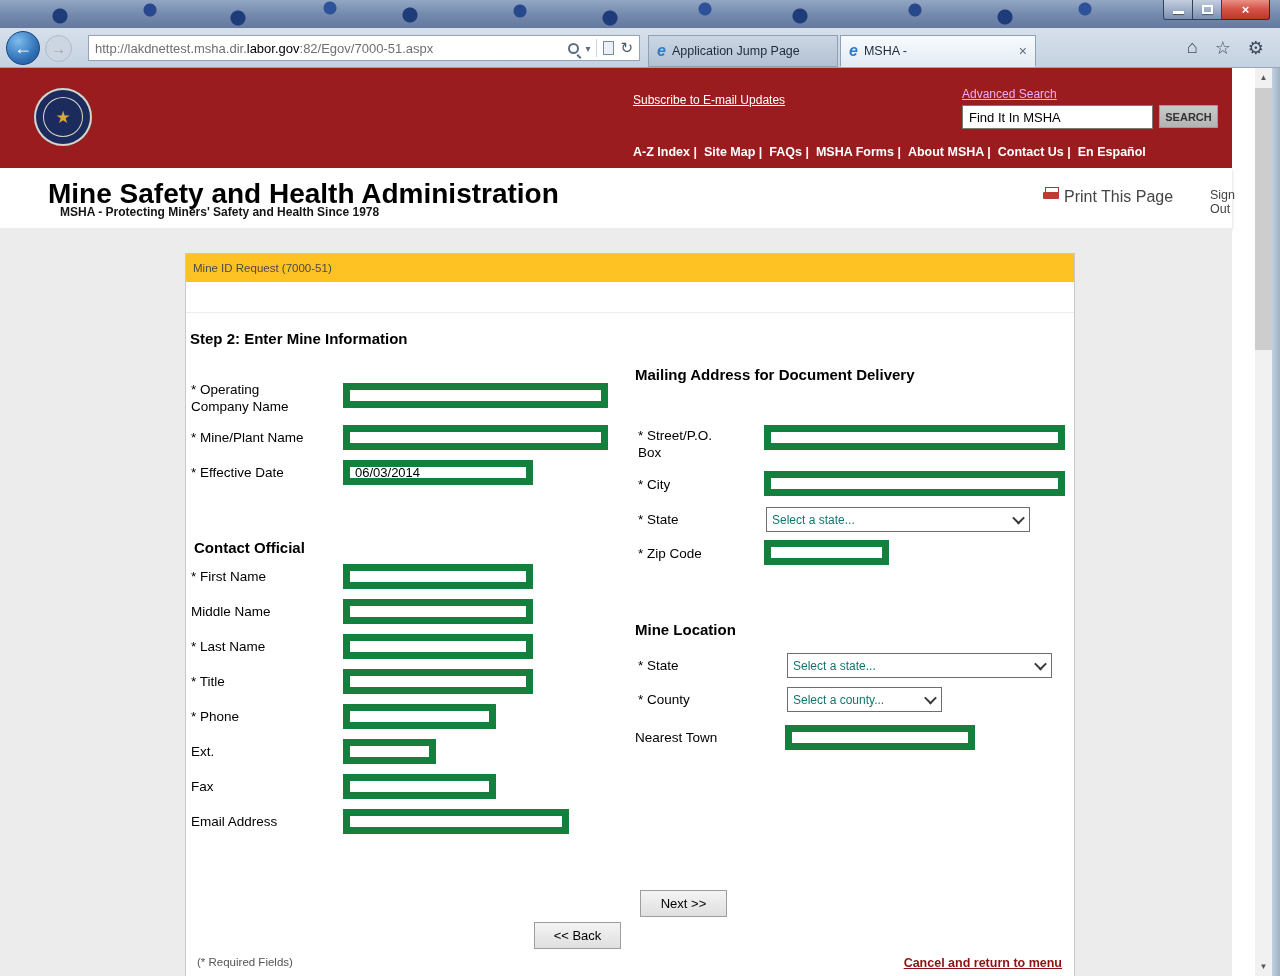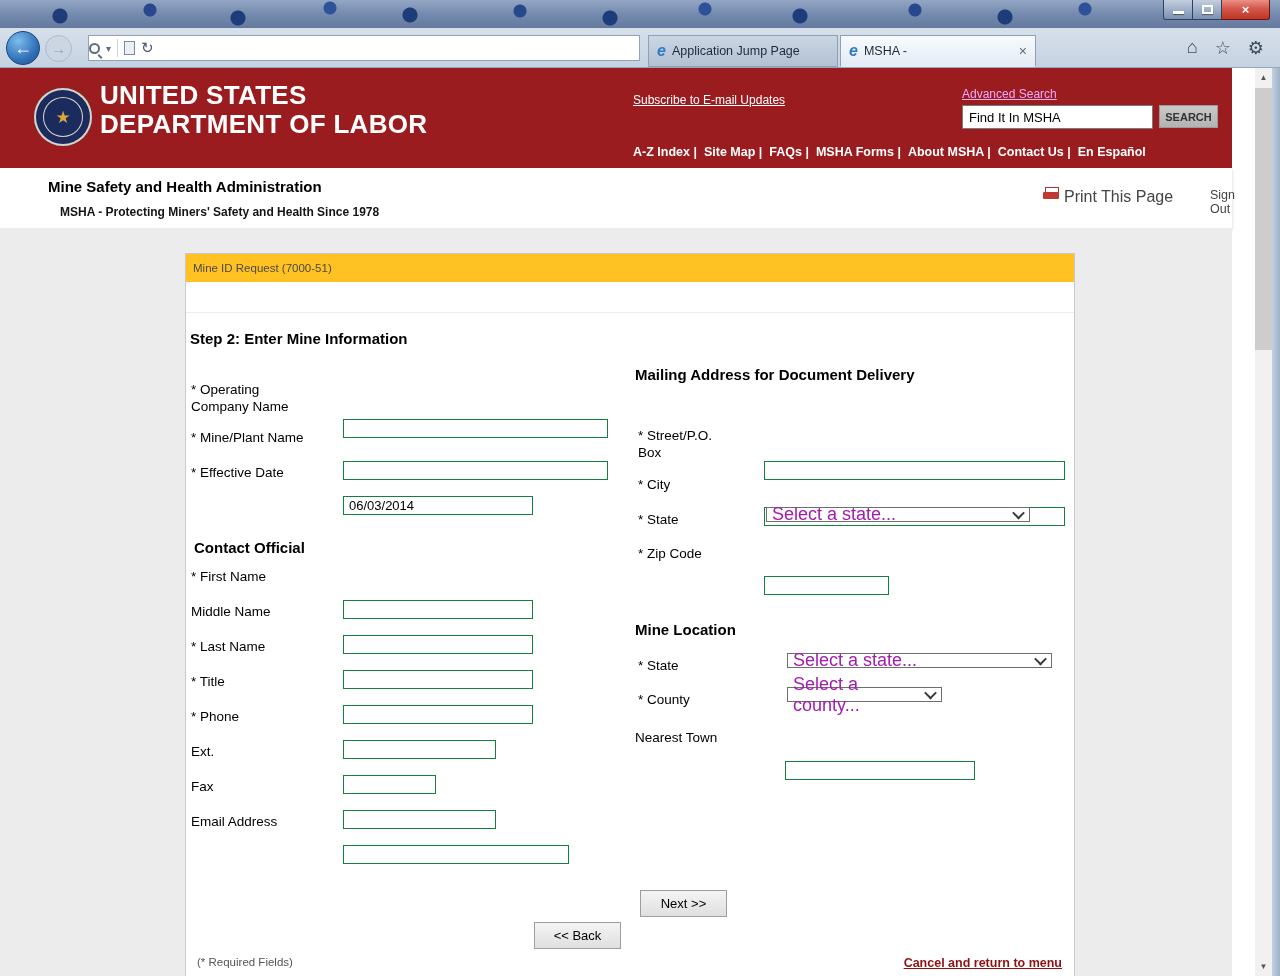--- a/index.html
+++ b/index.html
@@ -100,40 +100,40 @@
   .msha-search { position:absolute; left:962px; top:37px; width:191px; height:24px; border:1px solid #7A7A7A; font-size:13px; padding:2px 6px; font-family:inherit; }
   .searchbtn {
     position:absolute; left:1159px; top:37px; width:59px; height:23px;
     background:linear-gradient(180deg,#C9C9C9,#B3B3B3); border:1px solid #9A9A9A;
     font-size:11px; font-weight:bold; color:#333; font-family:inherit;
   }
   .hnav { position:absolute; left:633px; top:77px; display:flex; gap:7px; font-size:12.5px; font-weight:bold; color:#fff; white-space:nowrap; }
   .hnav span { cursor:pointer; }
   
   .msha-bar { position:relative; width:1232px; height:60px; background:#fff; box-shadow:0 2px 3px rgba(0,0,0,.18); }
-  .msha-title { position:absolute; left:48px; top:10px; font-size:15px; font-weight:bold; color:#000; }
+  .msha-title { position:absolute; left:48px; top:10px; font-size:28px; font-weight:bold; color:#000; }
   .msha-tag { position:absolute; left:60px; top:37px; font-size:12px; font-weight:bold; color:#151515; }
   .print-icon { position:absolute; left:1043px; top:19px; width:16px; height:14px; }
   .print-icon::before { content:""; position:absolute; left:2px; top:0; width:12px; height:5px; background:#fff; border:1px solid #B03030; }
   .print-icon::after { content:""; position:absolute; left:0; top:5px; width:16px; height:7px; background:#C03A34; border-radius:1px; }
   .print-label { position:absolute; left:1064px; top:20px; font-size:16px; color:#444; cursor:pointer; }
   .signout { position:absolute; left:1210px; top:20px; font-size:12.5px; color:#444; cursor:pointer; }
   
   .content { position:relative; width:1232px; height:748px; background:#ECECEC; }
   .panel { position:absolute; left:185px; top:25px; width:890px; height:723px; background:#fff; border:1px solid #C9C9C9; border-bottom:none; }
   .gold { height:28px; background:#FFC222; display:flex; align-items:center; padding-left:7px; font-size:11.5px; color:#4A4A4A; }
   .crumbs { position:absolute; left:4px; top:37px; font-size:11.5px; color:#666; }
   .crumb.active { color:#C40000; font-weight:bold; }
   .csep { margin:0 4px; color:#666; }
   .crumb-line { position:absolute; left:0; top:58px; width:888px; border-top:1px solid #ECECEC; }
   .stephead { position:absolute; left:4px; top:76px; font-size:15px; font-weight:bold; color:#000; }
   .flabel { position:absolute; font-size:13.5px; color:#000; line-height:17px; }
-  .tinput { position:absolute; height:19px; border:1px solid #15803d; font-size:13px; padding:2px 5px; background:#fff; font-family:inherit;margin-top:36px; }
+  .tinput { position:absolute; height:25px; border:7px solid #15803d; font-size:13px; padding:2px 5px; background:#fff; font-family:inherit; }
   .shead { position:absolute; font-size:15px; font-weight:bold; color:#000; }
-  .fsel { position:absolute; height:15px; border:1px solid #6E6E6E; background:#fff; display:flex; align-items:center; font-size:18px; color:#a21caf; padding-left:5px; cursor:default; }
+  .fsel { position:absolute; height:25px; border:1px solid #6E6E6E; background:#fff; display:flex; align-items:center; font-size:12px; color:#0f766e; padding-left:5px; cursor:default; }
   .fsel .chev { margin-left:auto; width:22px; height:100%; display:flex; align-items:center; justify-content:center; }
   .chev::before { content:""; width:7px; height:7px; border-right:2px solid #3A3A3A; border-bottom:2px solid #3A3A3A; transform:rotate(45deg) translate(-1px,-1px); }
   .fbtn { position:absolute; width:87px; height:27px; background:linear-gradient(180deg,#F4F4F4,#DFDFDF); border:1px solid #9E9E9E; font-size:13px; color:#000; font-family:inherit; }
   .req-note { position:absolute; left:11px; top:702px; font-size:11.5px; color:#555; }
   .cancel { position:absolute; right:12px; top:702px; font-size:12.5px; font-weight:bold; color:#8E1212; text-decoration:underline; cursor:pointer; }
   
   .scrollbar { position:absolute; left:1255px; top:68px; width:17px; height:908px; background:#F1F1F1; }
   .sb-btn { position:absolute; left:0; width:17px; height:19px; display:flex; align-items:center; justify-content:center; font-size:8px; color:#555; }
   .sb-up { top:0; } .sb-down { bottom:0; }
   .sb-thumb { position:absolute; left:0; top:20px; width:17px; height:262px; background:#CDCDCD; }
@@ -157,20 +157,21 @@
 </div>
 
 <div class="toolbar">
   <div class="navbtn backb">
     <span>←</span>
   </div>
   <div class="navbtn fwdb">
     <span>→</span>
   </div>
   <div class="addressbar">
+    <span class="url"><span>http://lakdnettest.msha.dir.</span><span class="domain">labor.gov</span><span>:82/Egov/7000-51.aspx</span></span>
     <span class="addr-icons">
       <span class="mag"></span>
       <span class="caret">▾</span>
       <span class="adiv"></span>
       <span class="compat"></span>
       <span class="refreshi">↻</span>
     </span>
   </div>
   <div class="tab inactive">
     <span class="ie">e</span>
@@ -187,24 +188,20 @@
     <span>⚙</span>
   </div>
 </div>
 
 <div class="viewport">
   <div class="page">
 
     <div class="dol-header">
       <div class="seal">
         <span class="seal-star">★</span>
-      </div>
-      <div class="agency">
-        <div>UNITED STATES</div>
-        <div>DEPARTMENT OF LABOR</div>
       </div>
       <span class="subscribe">Subscribe to E-mail Updates</span>
       <span class="advsearch">Advanced Search</span>
       <input class="msha-search" value="Find It In MSHA" style="">
       <button class="searchbtn">SEARCH</button>
       <div class="hnav">
         <span>A-Z Index |</span>
         <span>Site Map |</span>
         <span>FAQs |</span>
         <span>MSHA Forms |</span>

